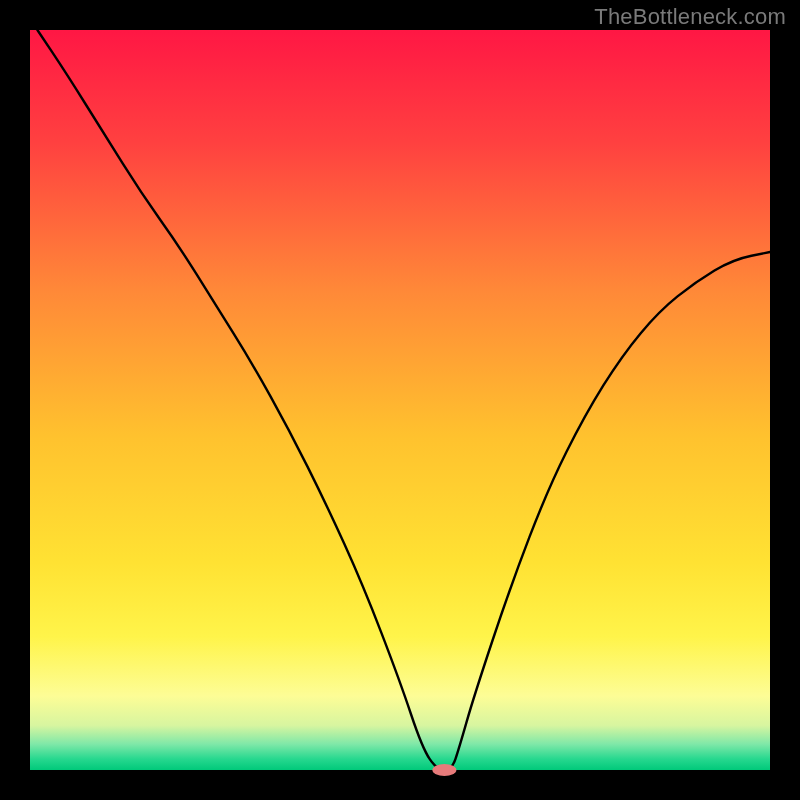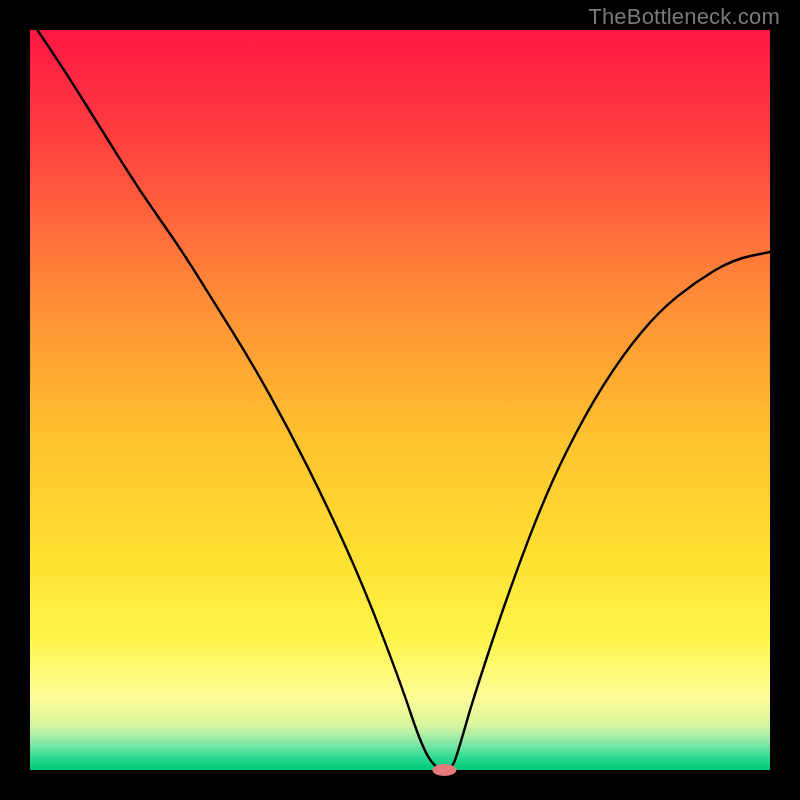--- a/index.html
+++ b/index.html
@@ -13,21 +13,21 @@
   }
   .frame {
     position: relative;
     width: 800px;
     height: 800px;
     background: #000;
   }
   .watermark {
     position: absolute;
     top: 4px;
-    right: 20px;
+    right: 14px;
     color: #7a7a7a;
     font-size: 22px;
     font-weight: 500;
     letter-spacing: 0.2px;
     z-index: 10;
   }
   svg {
     position: absolute;
     top: 0;
     left: 0;

